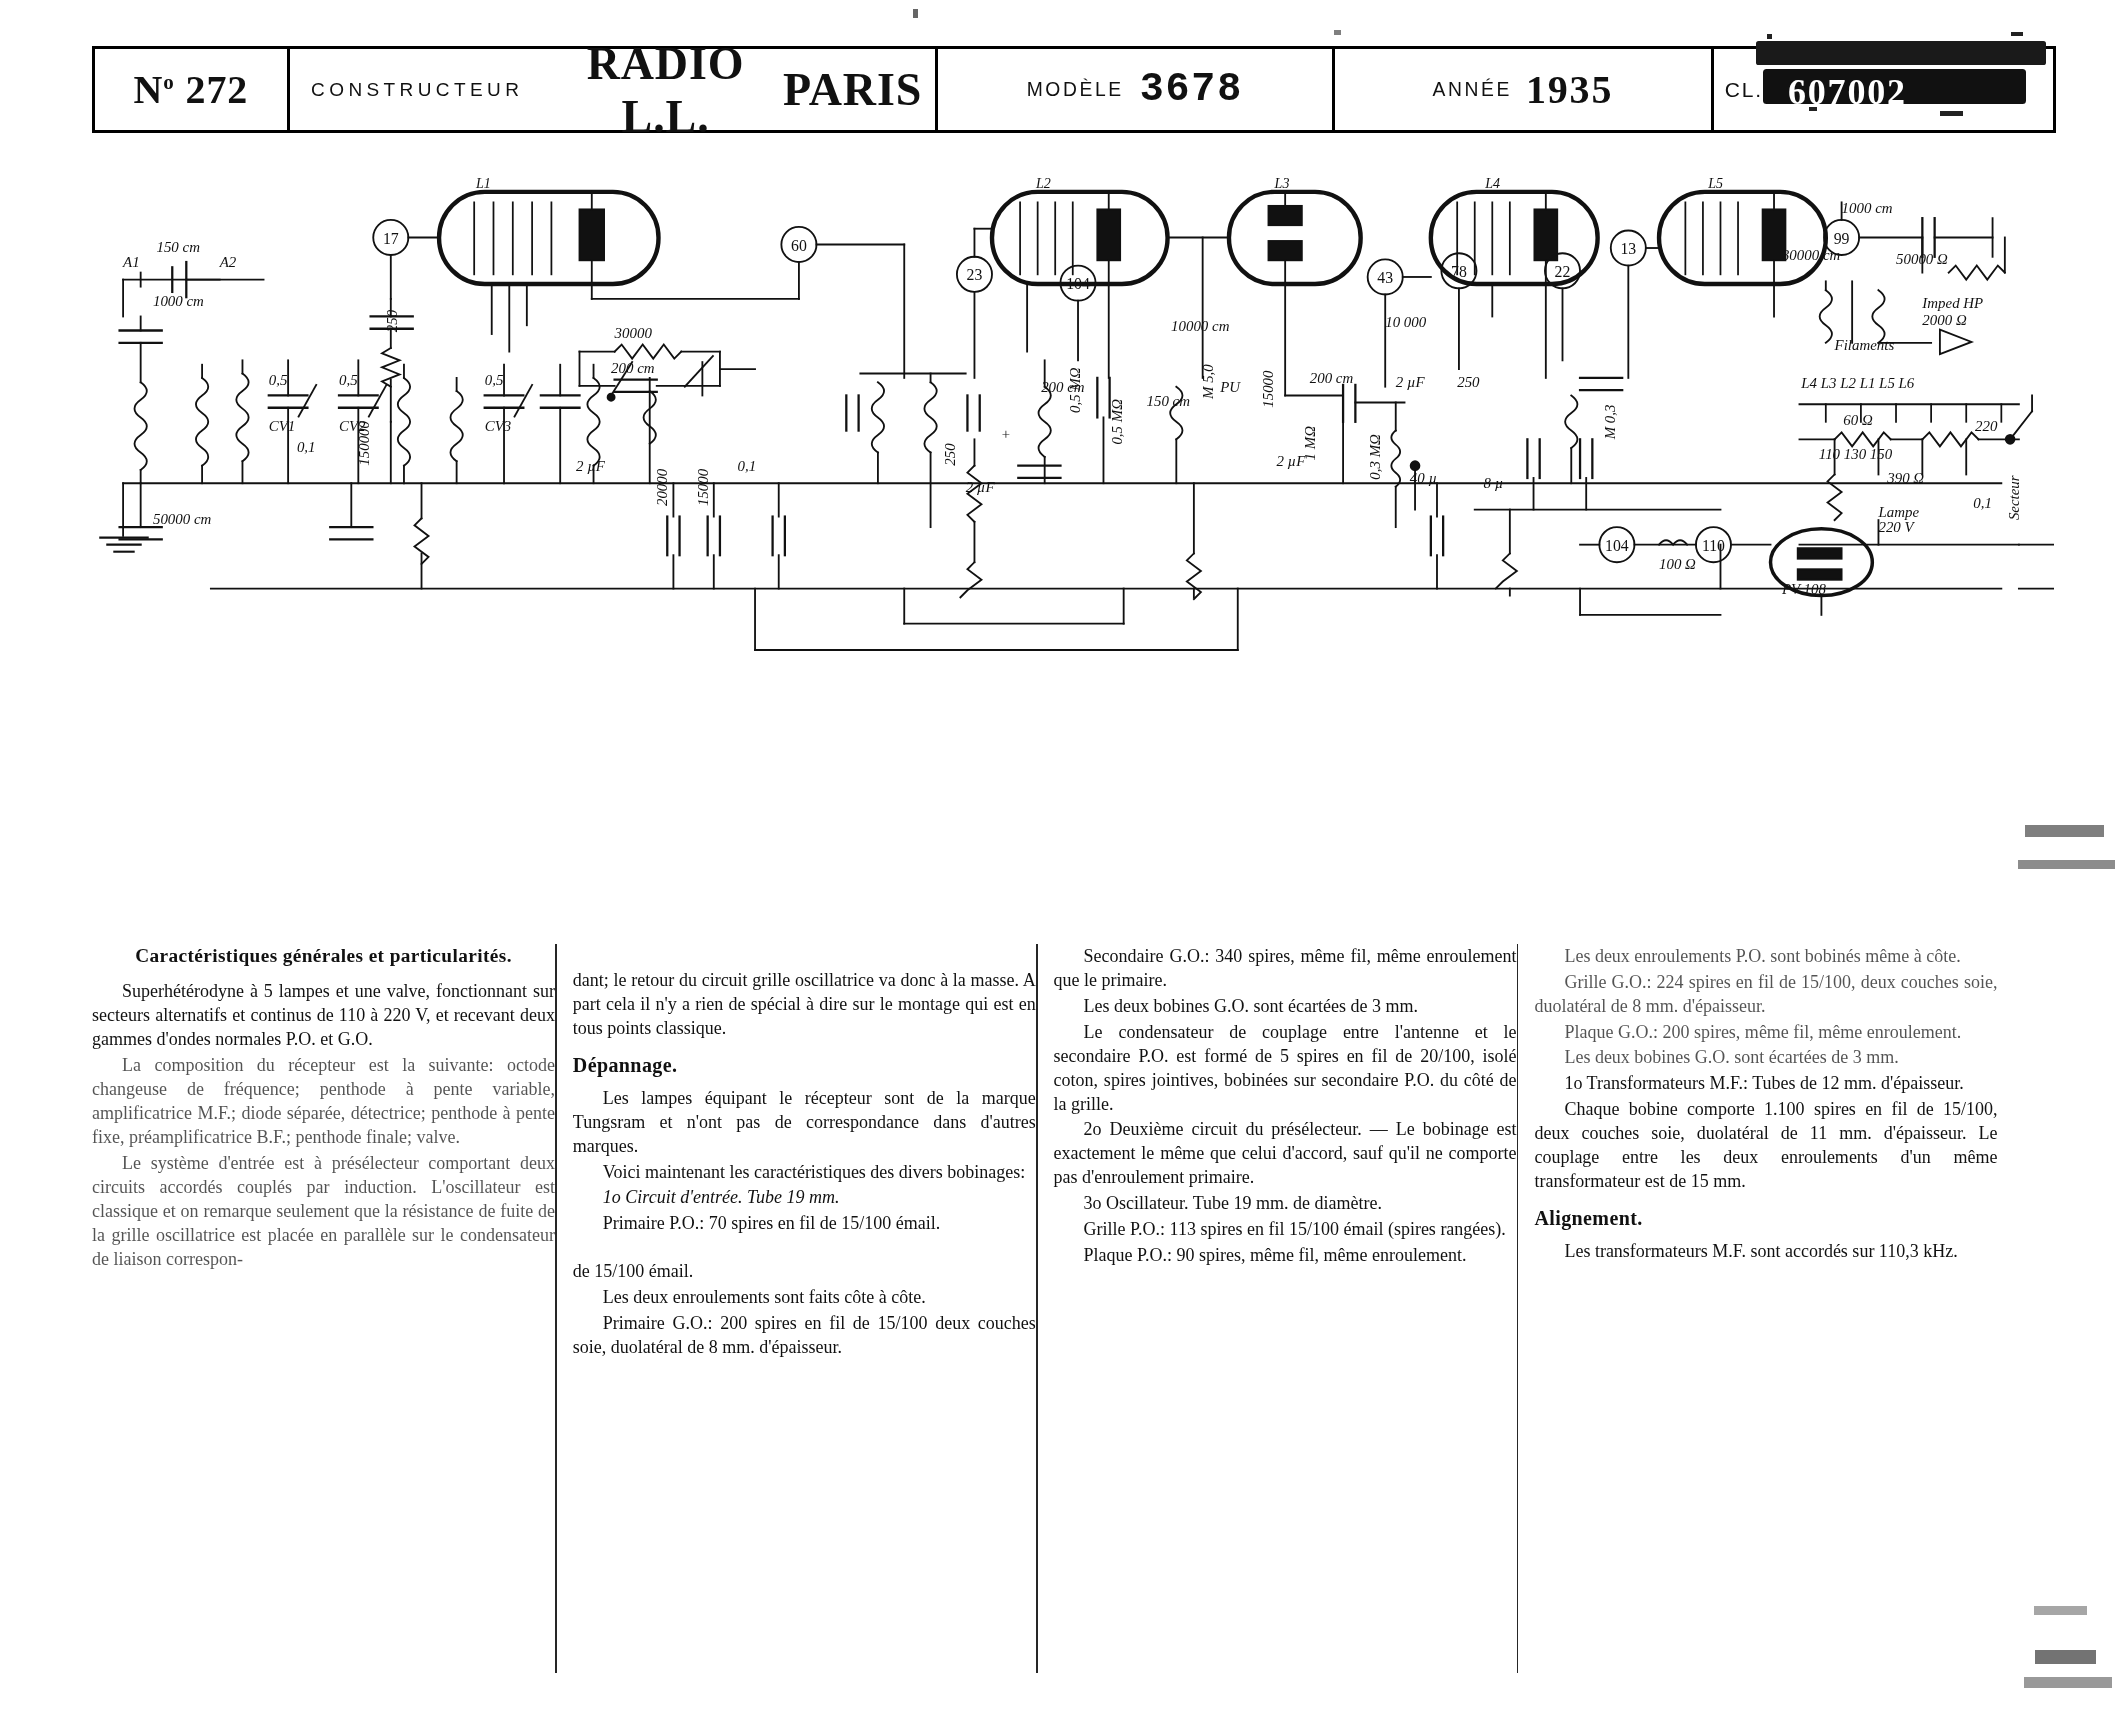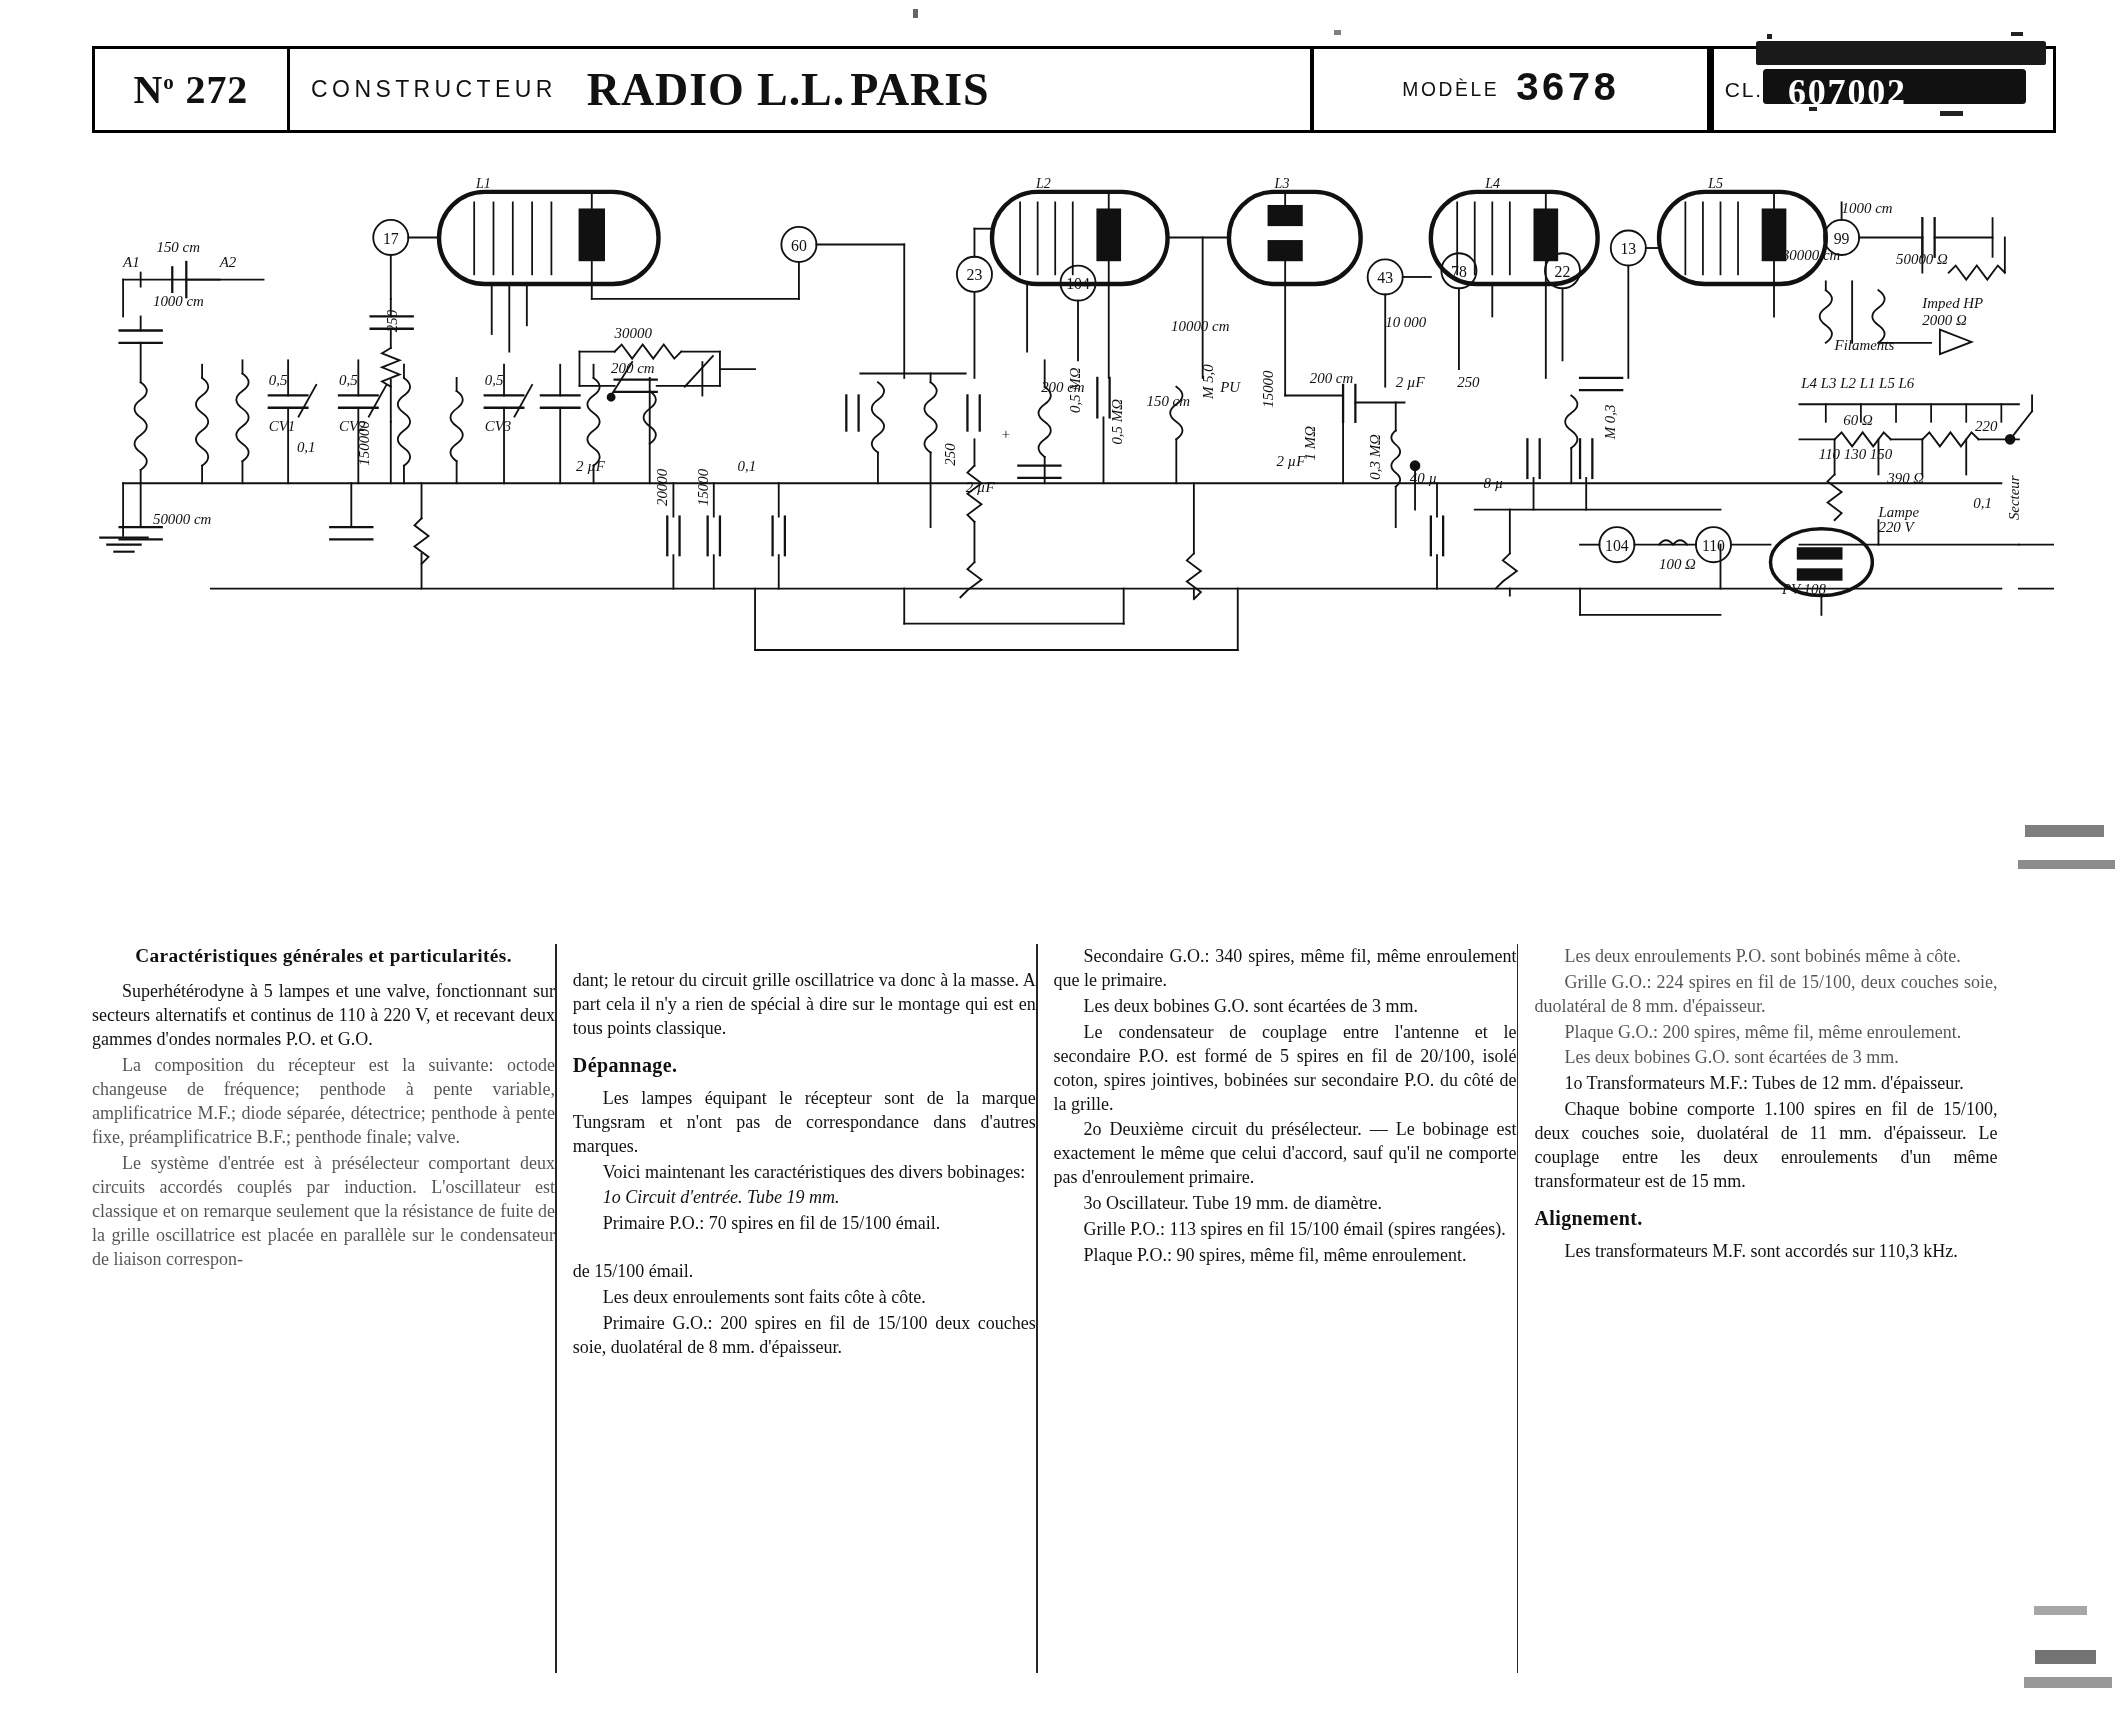--- a/index.html
+++ b/index.html
@@ -5,21 +5,21 @@
   html,body{margin:0;padding:0;background:#fff;}
   body{width:2122px;height:1728px;font-family:"Liberation Serif",serif;color:#111;overflow:hidden;position:relative;}
   .page{position:relative;width:2122px;height:1728px;background:#ffffff;}
 
   
   .header{position:absolute;left:92px;top:46px;width:1958px;height:81px;border:3.5px solid #000;display:flex;align-items:stretch;background:#fff;text-align:center;}
   .hcell{display:flex;align-items:center;justify-content:center;padding:0 12.3px;}
   .hdiv{width:3.5px;background:#000;}
   .no-num{font-family:"Liberation Serif",serif;font-weight:bold;font-size:40px;letter-spacing:0.9px;}
   .no-num sup{font-size:21px;vertical-align:super;}
-  .constructeur{font-family:"Liberation Sans",sans-serif;font-size:23px;letter-spacing:4.4px;}
+  .constructeur{font-family:"Liberation Sans",sans-serif;font-size:19px;letter-spacing:4.4px;}
   .brand{font-family:"Liberation Serif",serif;font-weight:bold;font-size:46px;letter-spacing:0.9px;}
   .modele-lbl{font-family:"Liberation Sans",sans-serif;font-size:19.3px;letter-spacing:2.6px;}
   .modele-val{font-family:Liberation Mono, monospace;font-weight:bold;font-size:40px;letter-spacing:1.8px;margin-left:16px;}
   .annee-lbl{font-family:"Liberation Sans",sans-serif;font-size:19.3px;letter-spacing:2.6px;}
   .annee-val{font-family:"Liberation Serif",serif;font-weight:bold;font-size:40px;letter-spacing:1.8px;margin-left:14px;}
   .cl-lbl{font-family:"Liberation Sans",sans-serif;font-size:21px;letter-spacing:1.8px;}
   .stampbox{position:absolute;left:1756px;top:32px;width:290px;height:92px;overflow:hidden;}
   .stamp-ink{position:absolute;left:0;top:8.8px;width:290px;height:24.6px;background:#1a1a1a;border-radius:2.6px;}
   .stamp-ink2{position:absolute;left:7px;top:37px;width:263px;height:35px;background:#111;border-radius:3.5px;}
   .stamp-txt{position:absolute;left:32px;top:39px;color:#fff;font-family:"Liberation Serif",serif;font-size:36px;font-weight:bold;letter-spacing:1.8px;}
@@ -59,20 +59,24 @@
       <span class="constructeur">CONSTRUCTEUR</span>
       <span class="brand" style="margin-left:30px">RADIO L.L.</span>
       <span class="brand paris" style="margin-left:5.3px">PARIS</span>
     </div>
     <div class="hdiv"></div>
     <div class="hcell" style="width:369px">
       <span class="modele-lbl">MODÈLE</span>
       <span class="modele-val">3678</span>
     </div>
     <div class="hdiv"></div>
+    <div class="hcell" style="width:351px">
+      <span class="annee-lbl">ANNÉE</span>
+      <span class="annee-val">1935</span>
+    </div>
     <div class="hdiv"></div>
     <div class="hcell" style="width:316px;justify-content:flex-start;padding-left:10.5px">
       <span class="cl-lbl">CL.</span>
     </div>
   </div>
 
   <div class="stampbox">
     <div class="stamp-ink"></div>
     <div class="stamp-ink2"></div>
     <div class="stamp-txt">607002</div>

